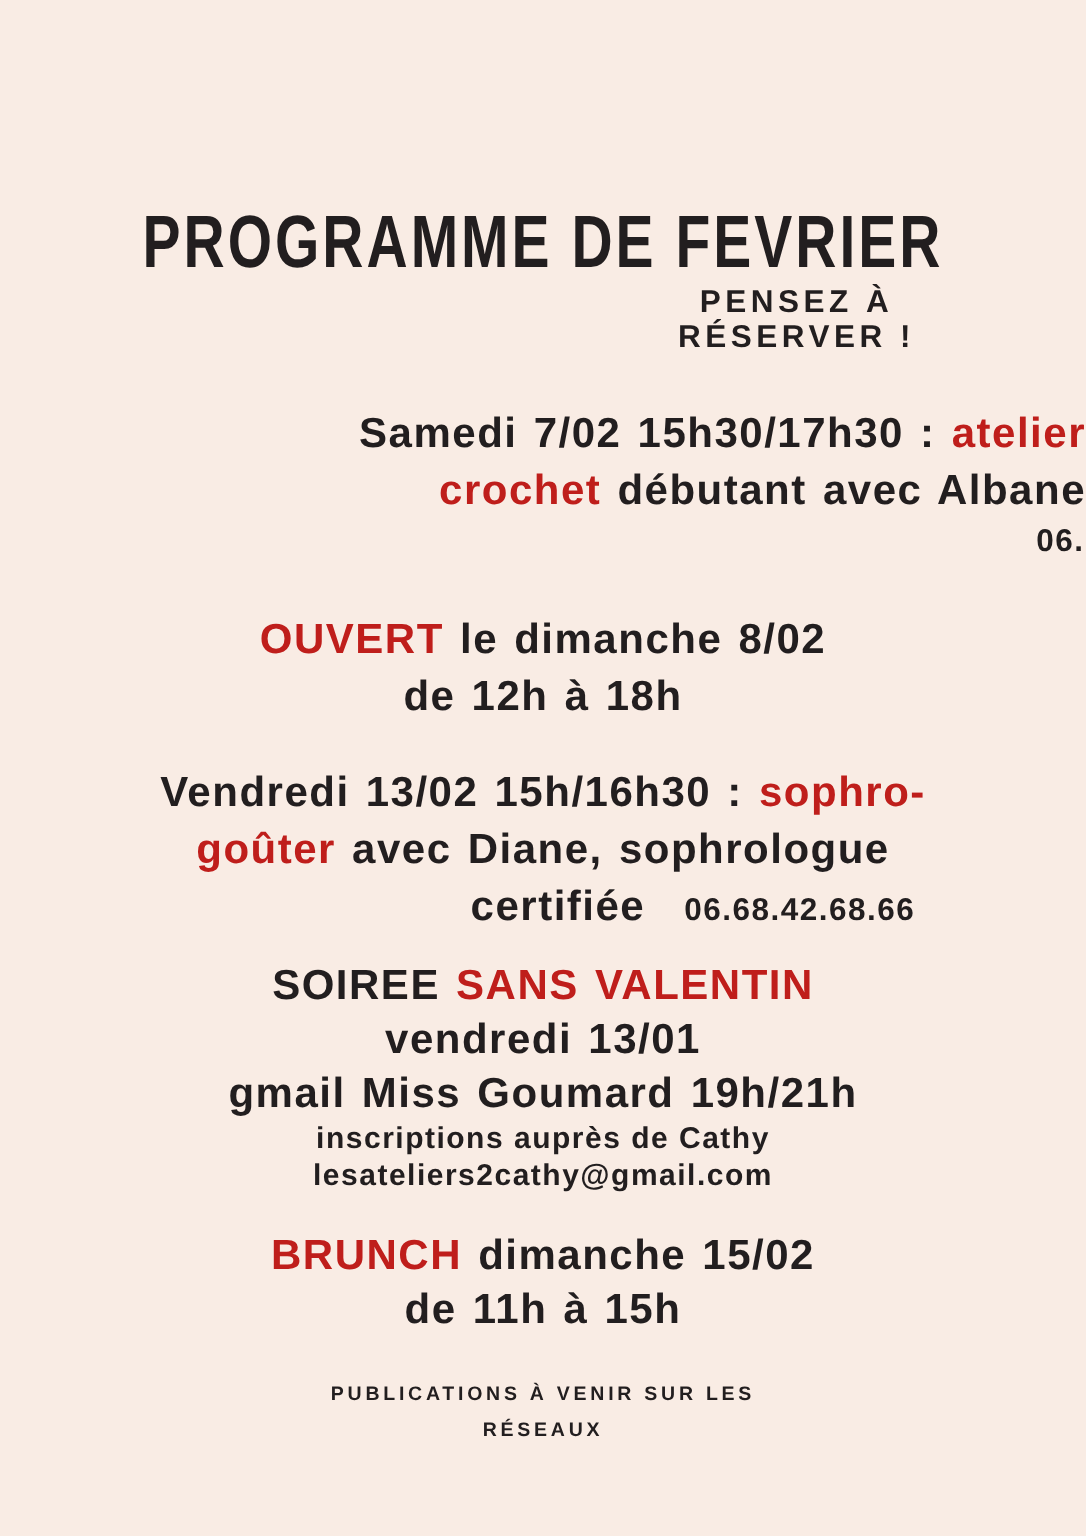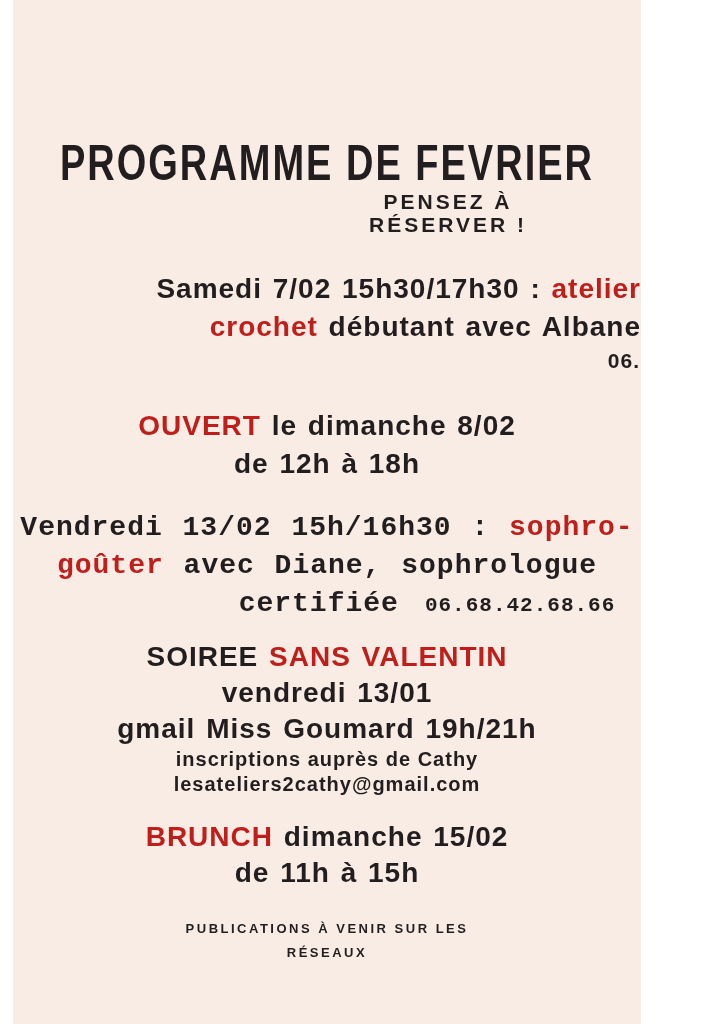--- a/index.html
+++ b/index.html
@@ -7,27 +7,26 @@
     --ink: #221e1f;
     --accent: #bf1e1b;
   }
   * { margin: 0; padding: 0; box-sizing: border-box; }
   body {
     background: #fff;
     font-family: "Liberation Sans", sans-serif;
   }
   .poster {
     position: relative;
-    width: 628px;
+    width: 724px;
     height: 1024px;
     background: var(--bg);
     color: var(--ink);
     font-weight: bold;
     overflow: hidden;
-    margin-left: 13px;
   }
   .red { color: var(--accent); }
 
   
   .title-wrap {
     position: absolute;
     top: 138px;
     left: 0;
     width: 100%;
     text-align: center;
@@ -80,21 +79,21 @@
   }
   .shift-r121 { position: relative; left: 121px; }
   .shift-r100 { position: relative; left: 100px; }
   .phone-inline {
     font-size: 21px;
     letter-spacing: 1px;
     margin-left: 26px;
   }
   .ev-crochet { top: 270px; text-align: right; }
   .ev-ouvert  { top: 407px; }
-  .ev-sophro  { top: 509px; font-family: Liberation Mono, monospace; }
+  .ev-sophro  { top: 509px; }
   .ev-soiree  { top: 639px; }
   .ev-soiree .line-sm:first-of-type { margin-top: -2px; }
   .ev-brunch  { top: 819px; }
 
   
   .footer {
     position: absolute;
     top: 917px;
     left: 0;
     width: 100%;

